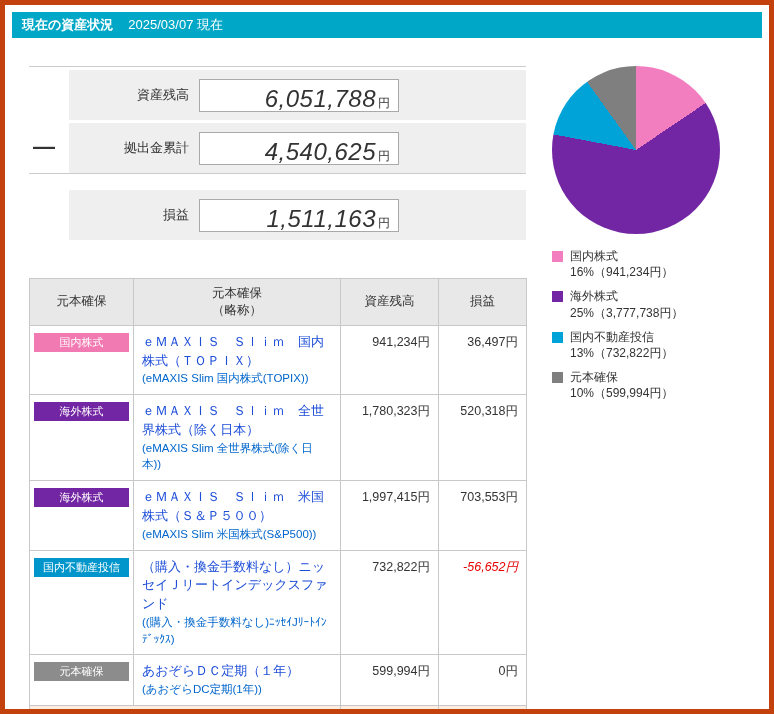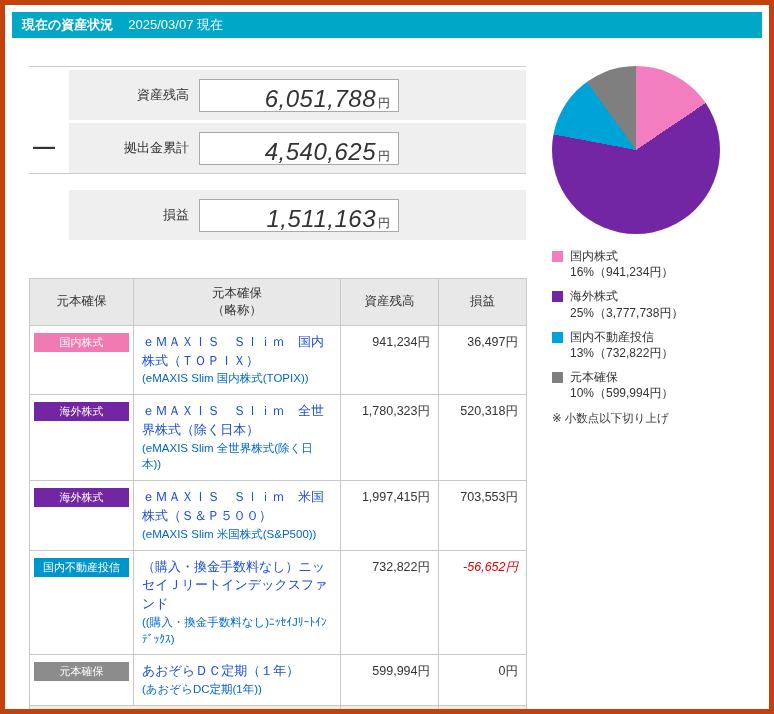--- a/index.html
+++ b/index.html
@@ -204,17 +204,16 @@
           </span>
         </div>
         <div class="legend-item">
           <span class="legend-swatch" style="background-color: rgb(127, 127, 127);"></span>
           <span class="legend-text">
             <span>元本確保</span><br>
             <span>10%（599,994円）</span>
           </span>
         </div>
       </div>
-      <div class="note">※ 小数点以下切り上げ</div>
     </div>
 
   </div>
 </div>
 
 </body></html>

